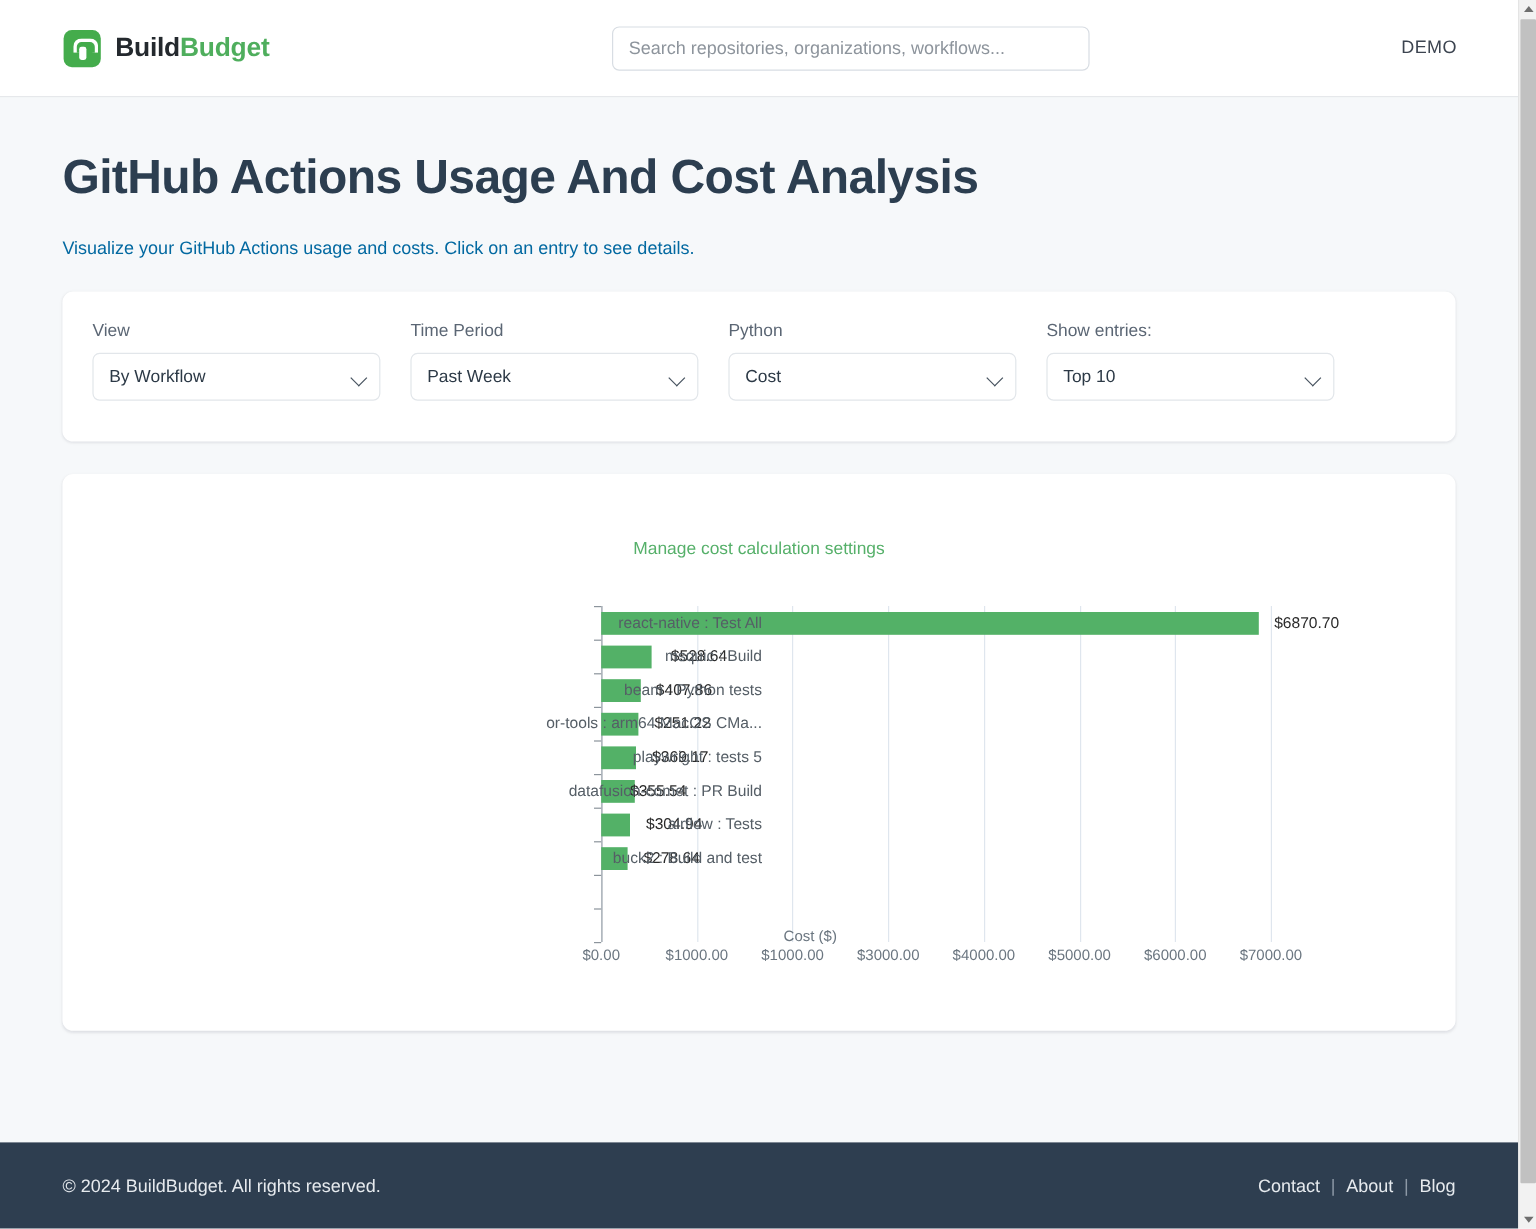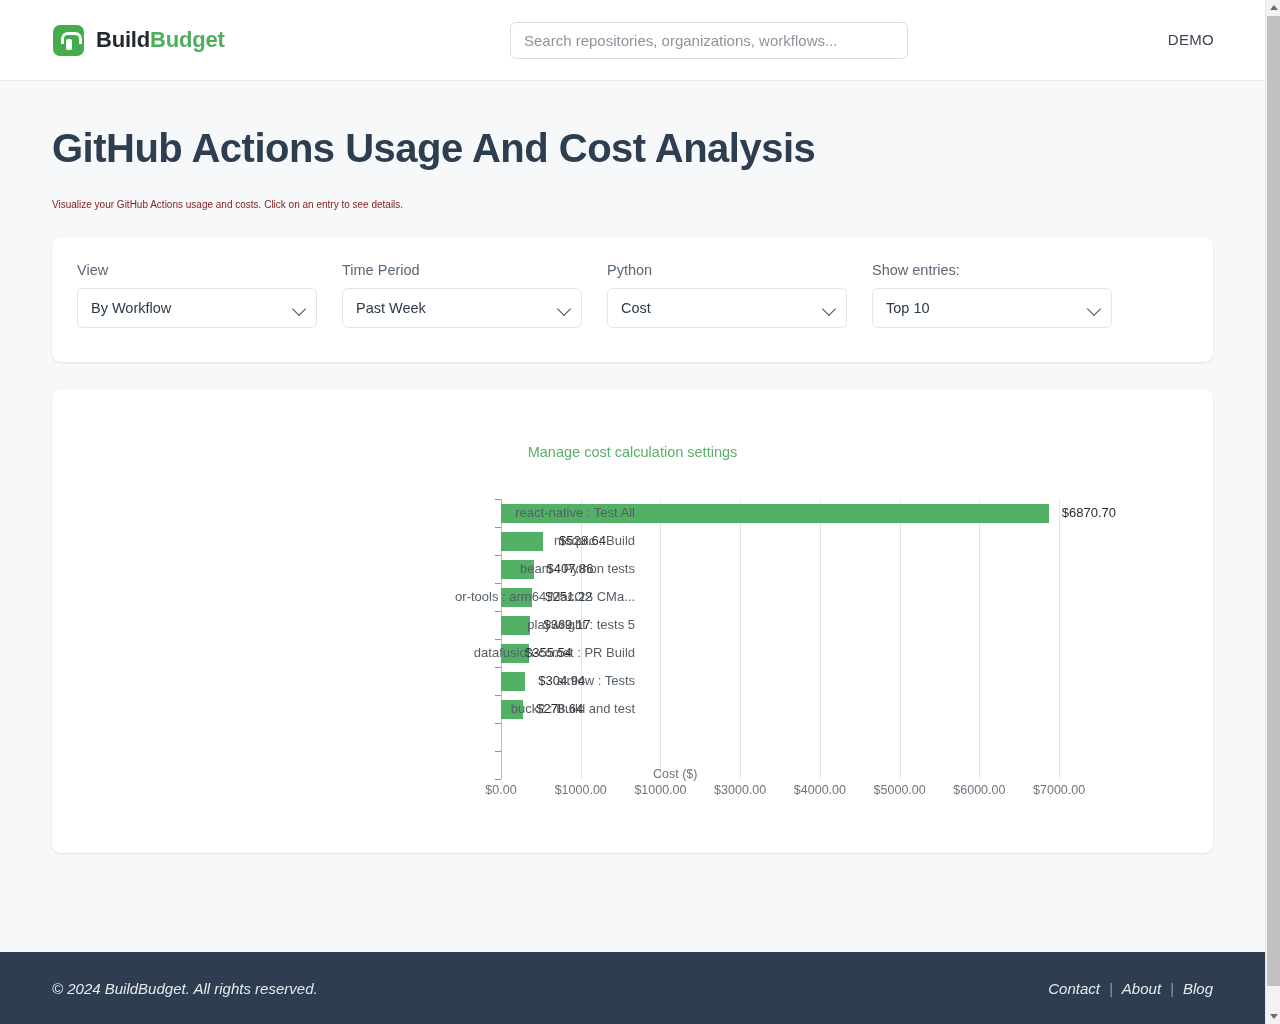--- a/index.html
+++ b/index.html
@@ -109,22 +109,22 @@
     padding-top: 44px;
     font-size: 40px;
     line-height: 1.15;
     font-weight: bold;
     color: #2c3e50;
     letter-spacing: -0.5px;
   }
   .page-subtitle {
     margin: 0;
     padding-top: 28px;
-    font-size: 10px;
-    color: #7f1d1d;
+    font-size: 15px;
+    color: #0369a1;
   }
 
   
   .card {
     background: #ffffff;
     border-radius: 9px;
     box-shadow: 0 1px 3px rgba(16,24,40,0.06), 0 1px 2px rgba(16,24,40,0.04);
   }
   .filters-card {
     margin-top: 27px;
@@ -279,21 +279,20 @@
   .footer {
     position: absolute;
     left: 0; bottom: 0;
     width: 1265px;
     height: 72px;
     background: #2e3e50;
     display: flex;
     align-items: center;
     justify-content: space-between;
     padding: 4px 52px;
-    font-style: italic;
   }
   .copyright {
     font-size: 15px;
     color: #e6eaee;
   }
   .footer-links {
     font-size: 15px;
     color: #e6eaee;
     display: flex;
     align-items: center;

